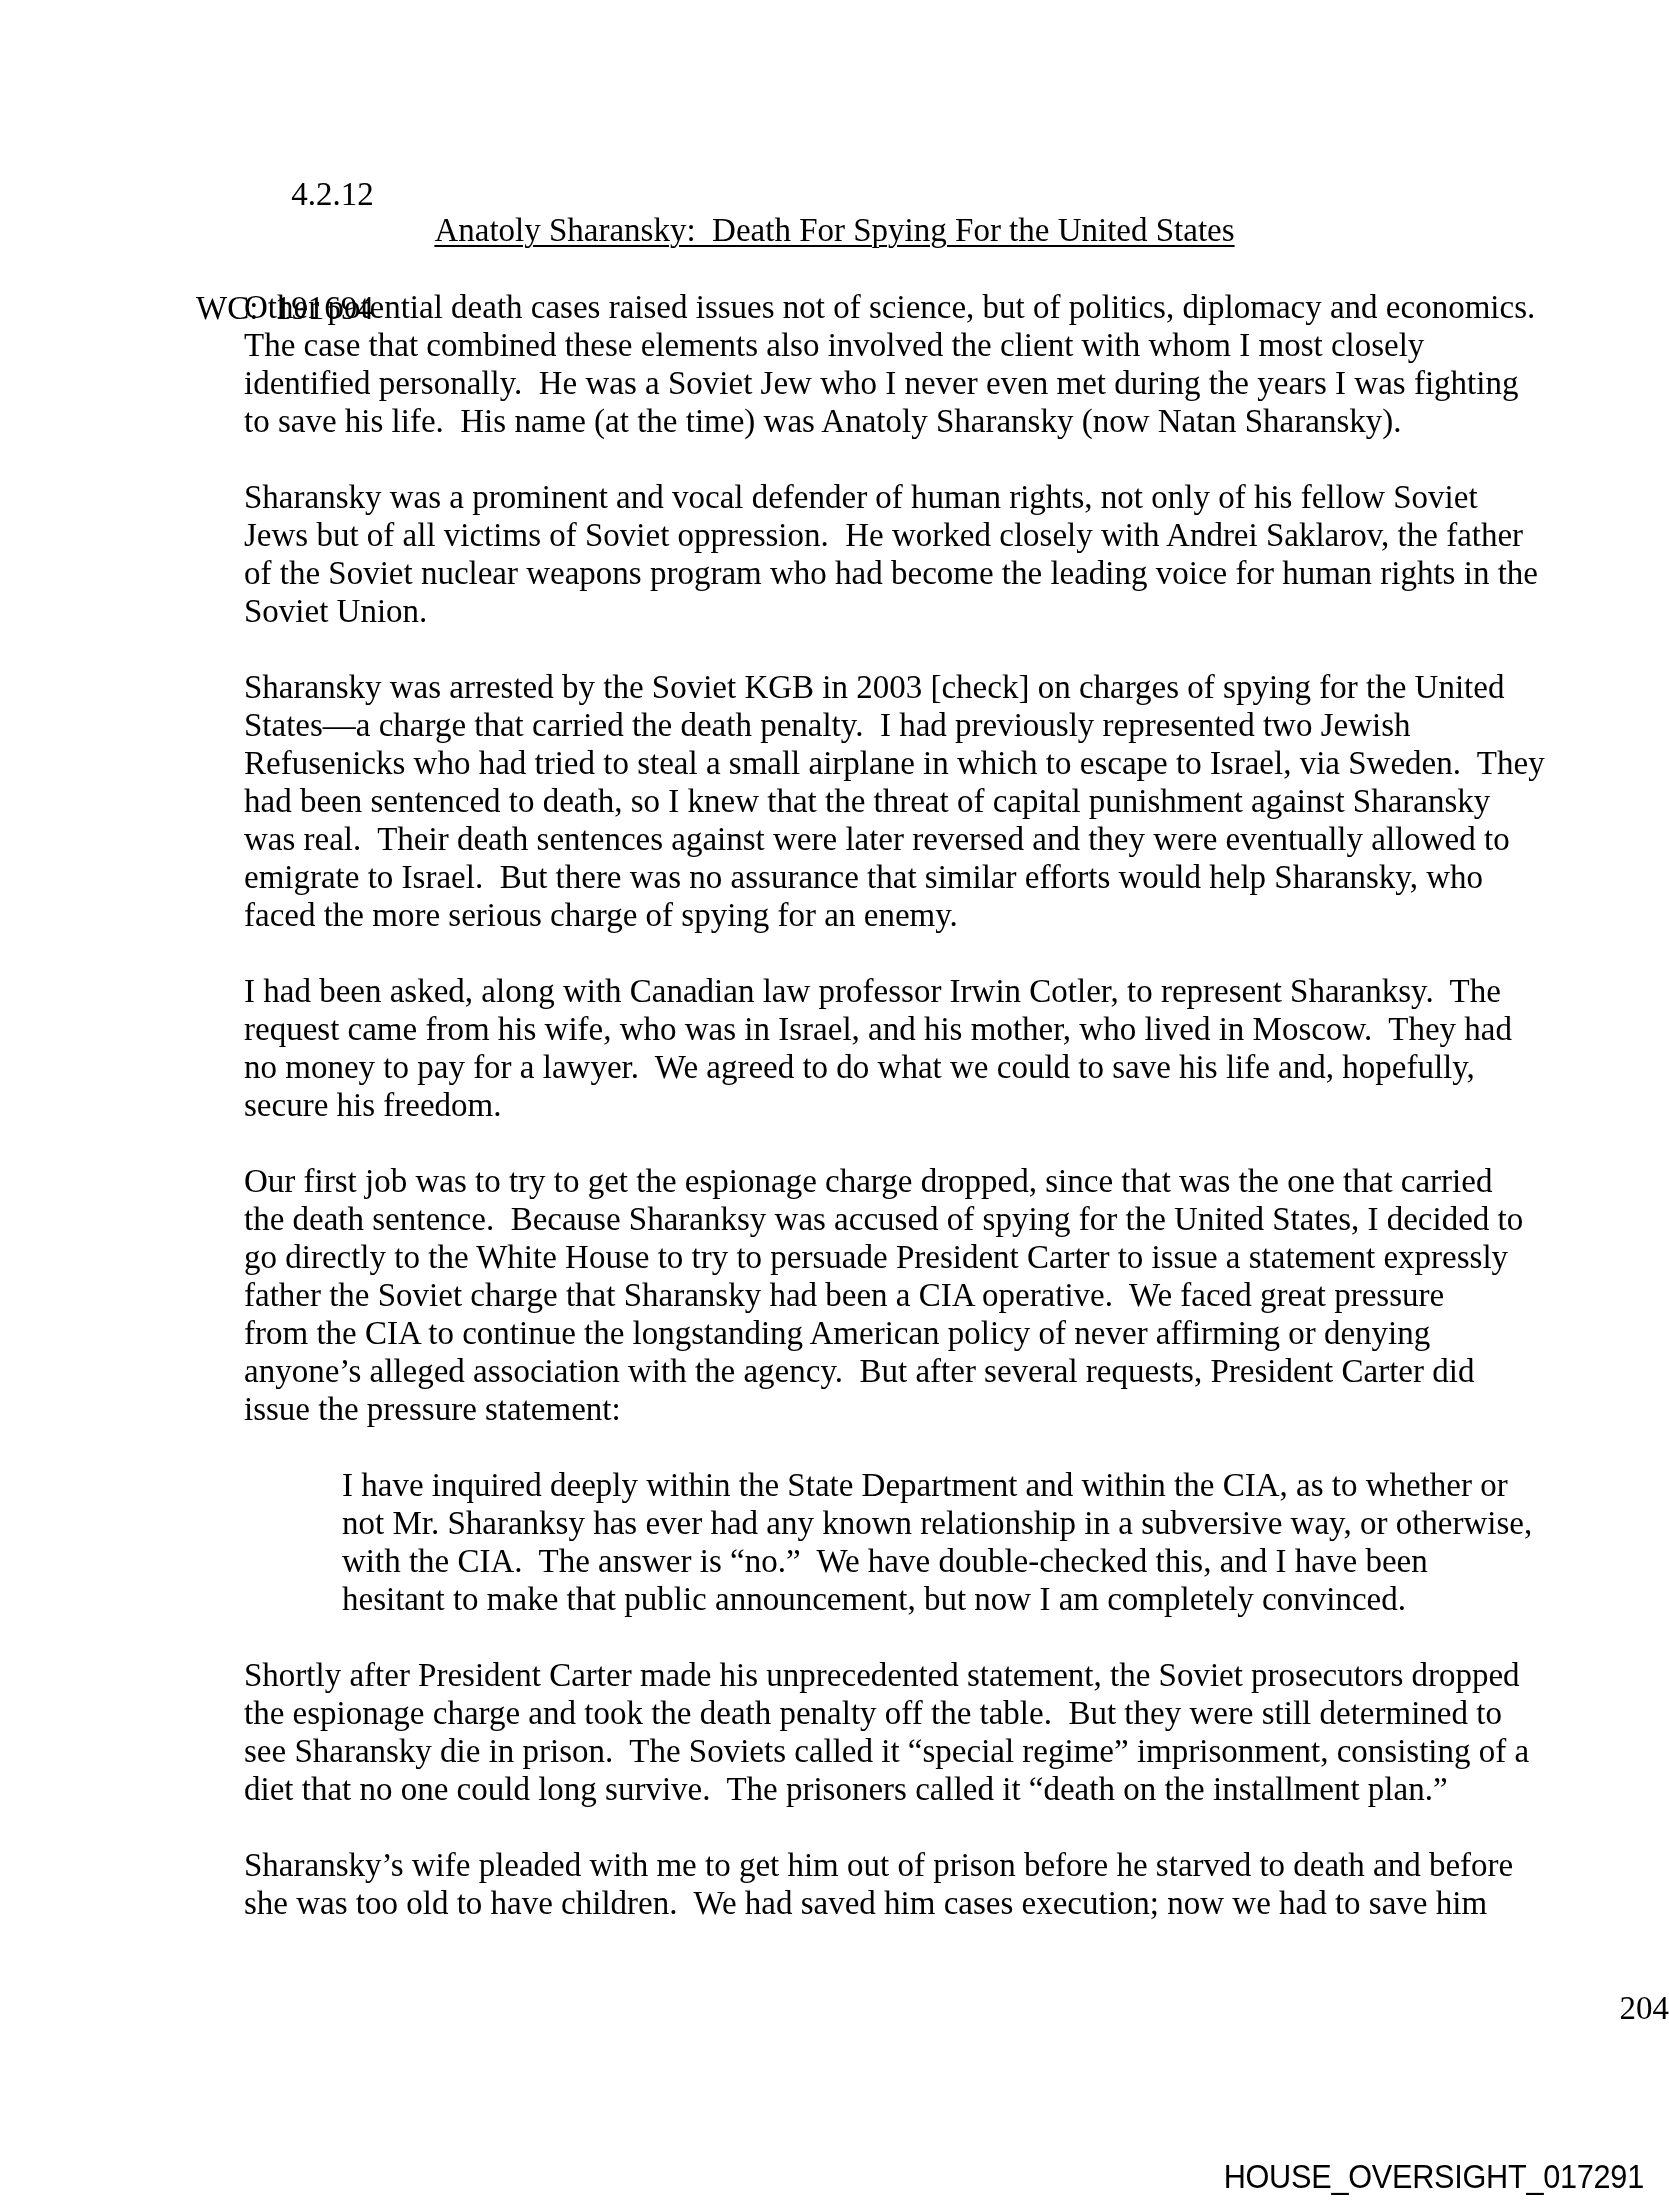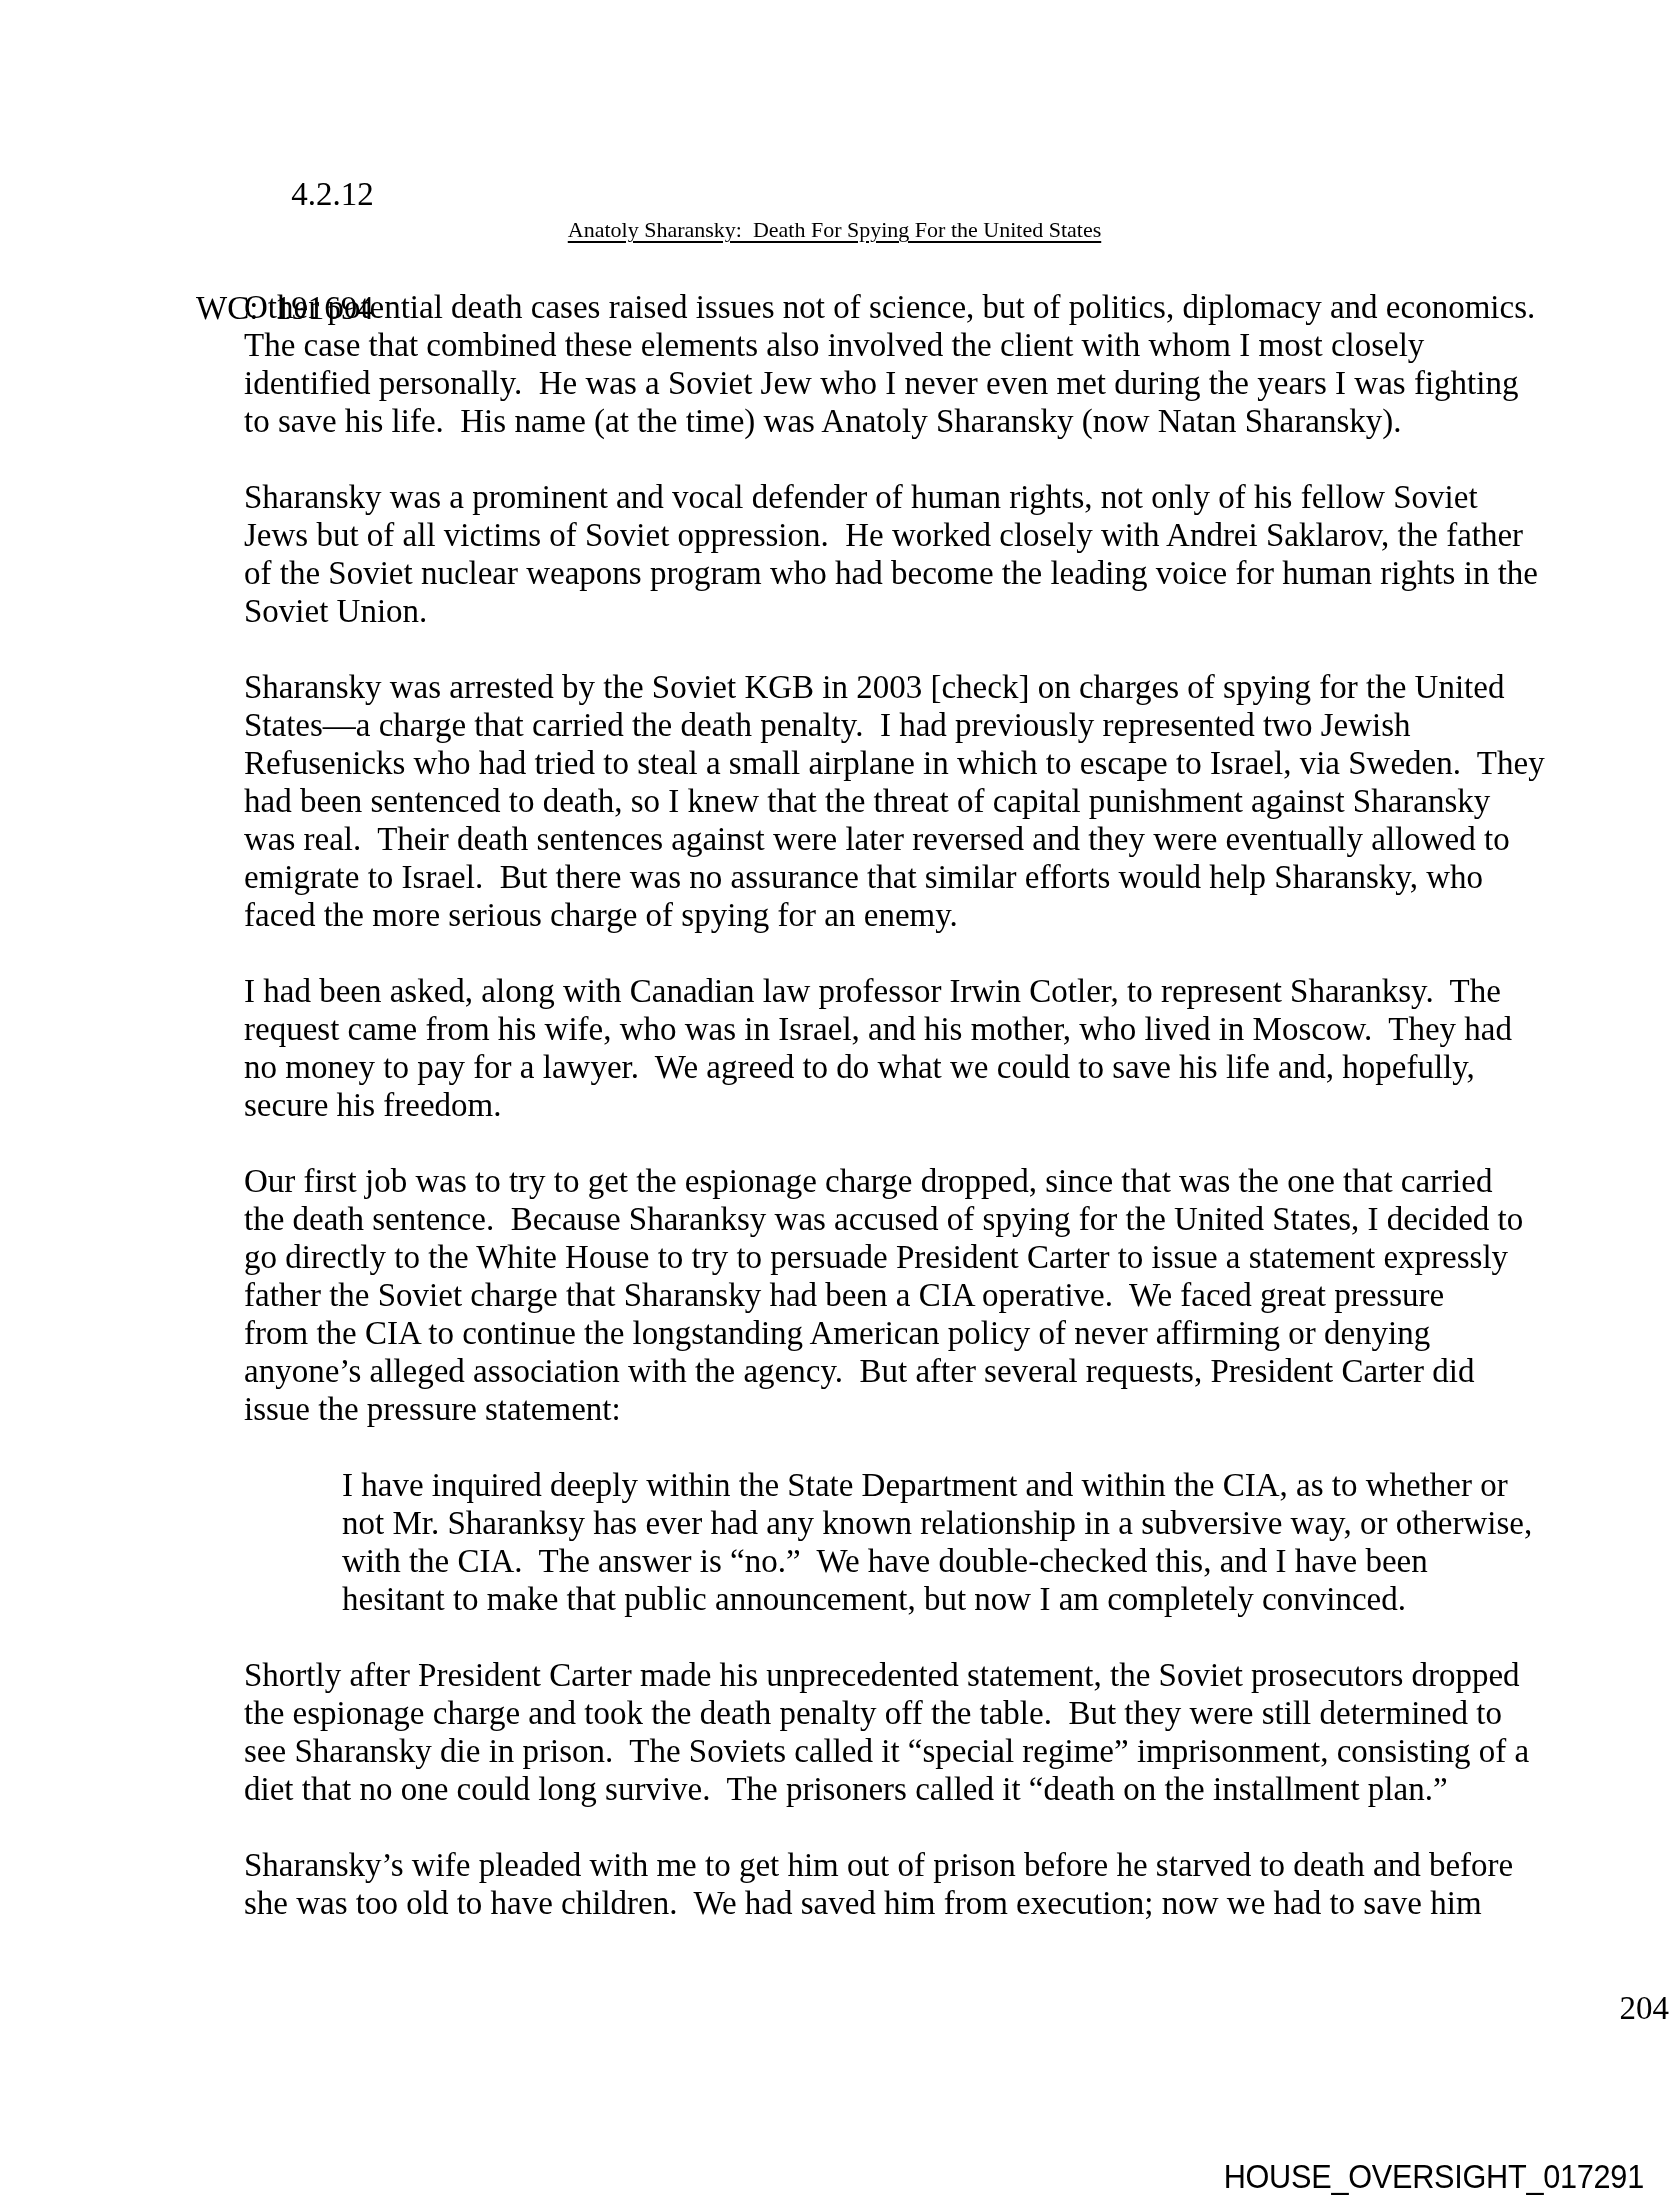--- a/index.html
+++ b/index.html
@@ -30,21 +30,21 @@
     white-space: pre;
     text-align: right;
   }
   .header div { height: 38px; }
   .title {
     position: absolute;
     left: 0;
     width: 1669px;
     top: 211px;
     text-align: center;
-    font-size: 22px;
+    font-size: 33px;
     line-height: 38px;
   }
   .title span {
     text-decoration: underline;
     text-decoration-thickness: 2px;
     text-underline-offset: 3.9px;
     white-space: pre;
   }
   .body {
     position: absolute;
@@ -146,21 +146,21 @@
         <span class="line">hesitant to make that public announcement, but now I am completely convinced.</span>
       </div>
       <div class="para">
         <span class="line">Shortly after President Carter made his unprecedented statement, the Soviet prosecutors dropped</span>
         <span class="line">the espionage charge and took the death penalty off the table.  But they were still determined to</span>
         <span class="line">see Sharansky die in prison.  The Soviets called it “special regime” imprisonment, consisting of a</span>
         <span class="line">diet that no one could long survive.  The prisoners called it “death on the installment plan.”</span>
       </div>
       <div class="para">
         <span class="line">Sharansky’s wife pleaded with me to get him out of prison before he starved to death and before</span>
-        <span class="line">she was too old to have children.  We had saved him from execution; now we had to save him</span>
+        <span class="line">she was too old to have children.  We had saved him cases execution; now we had to save him</span>
       </div>
     </div>
 
   <div class="page-number">204</div>
 
   <div class="bates">HOUSE_OVERSIGHT_017291</div>
 
 </div>
 
 

